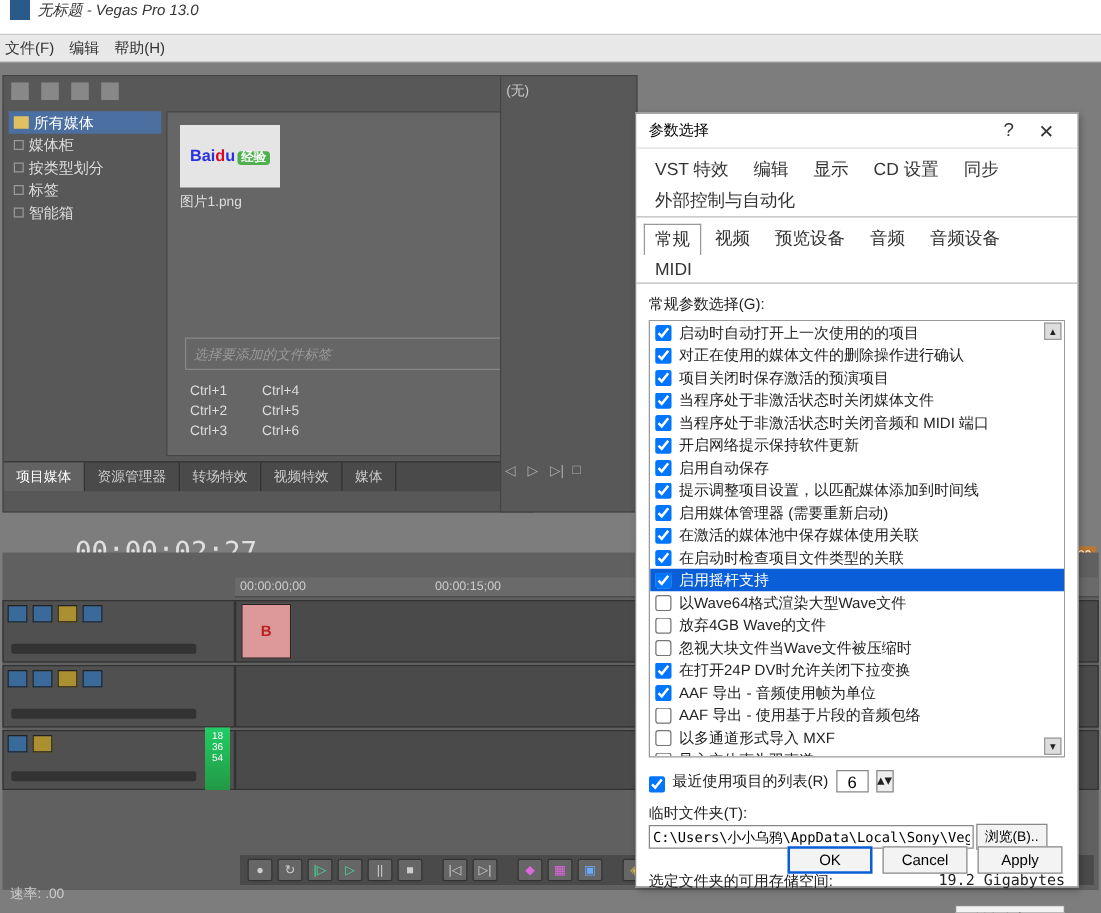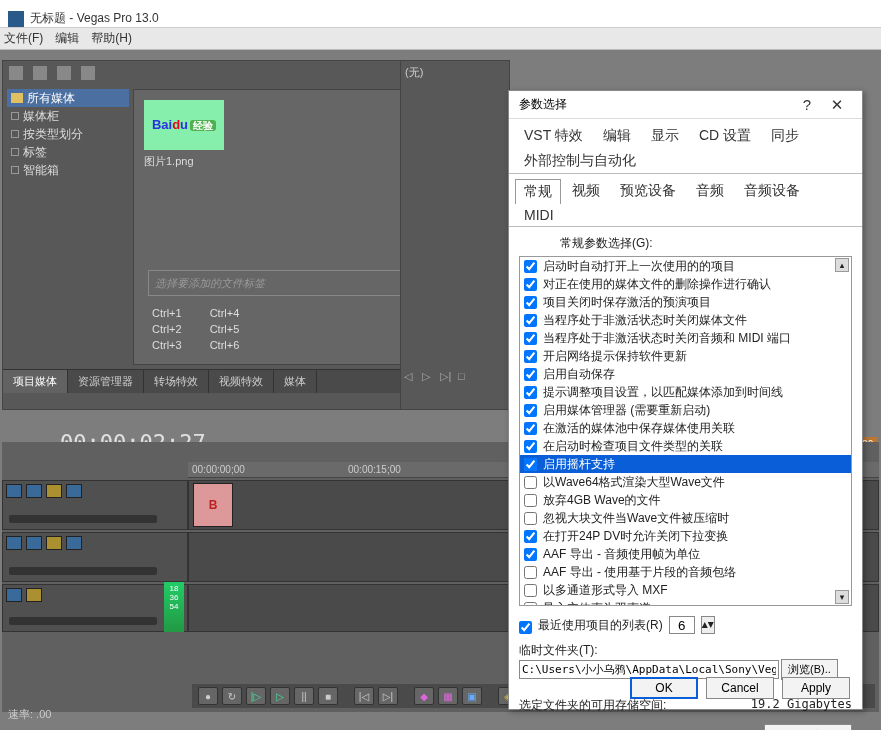--- a/index.html
+++ b/index.html
@@ -1,37 +1,37 @@
 <!DOCTYPE html>
 <html><head>
 <meta charset="utf-8">
 <style>
 * { margin: 0; padding: 0; box-sizing: border-box; font-family: "Microsoft YaHei", "SimSun", sans-serif; }
 body { background: #7d7d7d; width: 881px; height: 730px; overflow: hidden; position: relative; font-size: 12px; }
 
-.title-bar { background: #fff; height: 28px; display: flex; align-items: flex-end; padding: 0 8px; border-bottom: 1px solid #ccc; }
+.title-bar { background: #fff; height: 28px; display: flex; align-items: flex-start; padding: 0 8px; border-bottom: 1px solid #ccc; font-style: italic; }
 .title-bar .icon { width: 16px; height: 16px; background: #2a5a8a; margin-right: 6px; }
 .title-bar span { color: #333; }
 
 .menu-bar { background: #e8e8e8; height: 22px; display: flex; align-items: center; padding: 0 4px; gap: 12px; color: #333; border-bottom: 1px solid #bbb; }
 
 .workspace { position: relative; height: 680px; background: #7d7d7d; }
 
 .media-panel { position: absolute; left: 2px; top: 10px; width: 425px; height: 350px; background: #585858; border: 1px solid #444; }
 .media-toolbar { height: 24px; background: #585858; display: flex; align-items: center; gap: 10px; padding: 0 6px; }
 .media-toolbar .t-icon { width: 14px; height: 14px; background: #888; }
 .media-tree { position: absolute; left: 4px; top: 28px; width: 122px; }
 .tree-item { display: flex; align-items: center; height: 18px; padding: 0 4px; color: #ddd; }
 .tree-item.sel { background: #4a6fa0; color: #fff; }
 .tree-item .box { width: 8px; height: 8px; border: 1px solid #999; margin-right: 4px; display: inline-block; }
 .tree-item .folder { width: 12px; height: 10px; background: #e0c060; margin-right: 4px; }
 
 .media-content { position: absolute; left: 130px; top: 28px; right: 6px; bottom: 44px; background: #666; border: 1px solid #444; }
 .thumb { position: absolute; left: 10px; top: 10px; width: 90px; }
-.thumb .img { width: 80px; height: 50px; background: #86efac; display: flex; align-items: center; justify-content: center; font-size: 13px; font-weight: bold; }
+.thumb .img { width: 80px; height: 50px; background: #e5e5e5; display: flex; align-items: center; justify-content: center; font-size: 13px; font-weight: bold; }
 .thumb .baidu-logo { color: #2932e1; }
 .thumb .exp-badge { background: #4fb04f; color: #fff; font-size: 10px; padding: 0 3px; border-radius: 3px; margin-left: 2px; }
 .thumb .label { color: #ddd; font-size: 11px; margin-top: 4px; }
 
 .drag-hint { position: absolute; left: 14px; top: 180px; right: 14px; height: 26px; border: 1px solid #888; color: #999; font-style: italic; display: flex; align-items: center; padding: 0 6px; font-size: 11px; }
 
 .shortcuts { position: absolute; left: 10px; top: 214px; right: 10px; color: #ddd; }
 .shortcuts tr td { padding: 1px 20px 1px 6px; font-size: 11px; }
 
 .media-tabs { position: absolute; bottom: 16px; left: 0; right: 0; height: 24px; display: flex; background: #4a4a4a; border-top: 1px solid #333; }
@@ -74,21 +74,21 @@
 .dialog { position: absolute; left: 508px; top: 40px; width: 355px; height: 620px; background: #fff; border: 1px solid #888; box-shadow: 2px 2px 6px rgba(0,0,0,0.3); }
 .dialog-title { height: 28px; display: flex; align-items: center; padding: 0 10px; border-bottom: 1px solid #ddd; }
 .dialog-title .t { flex: 1; }
 .dialog-title .wbtn { width: 30px; text-align: center; font-size: 15px; color: #333; }
 
 .dialog-tabs { display: flex; flex-wrap: wrap; border-bottom: 1px solid #bbb; padding: 4px 6px 0 6px; font-size: 14px; }
 .dialog-tabs .dt { padding: 3px 8px; color: #333; border: 1px solid transparent; border-bottom: none; margin-right: 2px; }
 .dialog-tabs .dt.active { border-color: #999; background: #fff; position: relative; top: 1px; }
 
 .dialog-body { padding: 8px 10px; font-size: 12px; color: #222; }
-.body-label { margin-bottom: 4px; margin-left: 41px; }
+.body-label { margin-bottom: 4px; }
 
 .checklist { border: 1px solid #999; height: 350px; overflow-y: auto; background: #fff; position: relative; }
 .checklist .row { display: flex; align-items: center; height: 18px; padding: 0 4px; gap: 6px; }
 .checklist .row.sel { background: #0a5fd8; color: #fff; }
 .checklist .row input { width: 13px; height: 13px; }
 .scroll-arrow { position: absolute; right: 2px; width: 14px; height: 14px; background: #ddd; border: 1px solid #999; text-align: center; font-size: 9px; line-height: 12px; }
 
 .recent-row { margin-top: 10px; display: flex; align-items: flex-end; gap: 6px; }
 .recent-row .spin { width: 26px; height: 18px; text-align: center; border: 1px solid #888; }
 .recent-row .spinbtn { width: 14px; height: 18px; border: 1px solid #888; background: #eee; }

